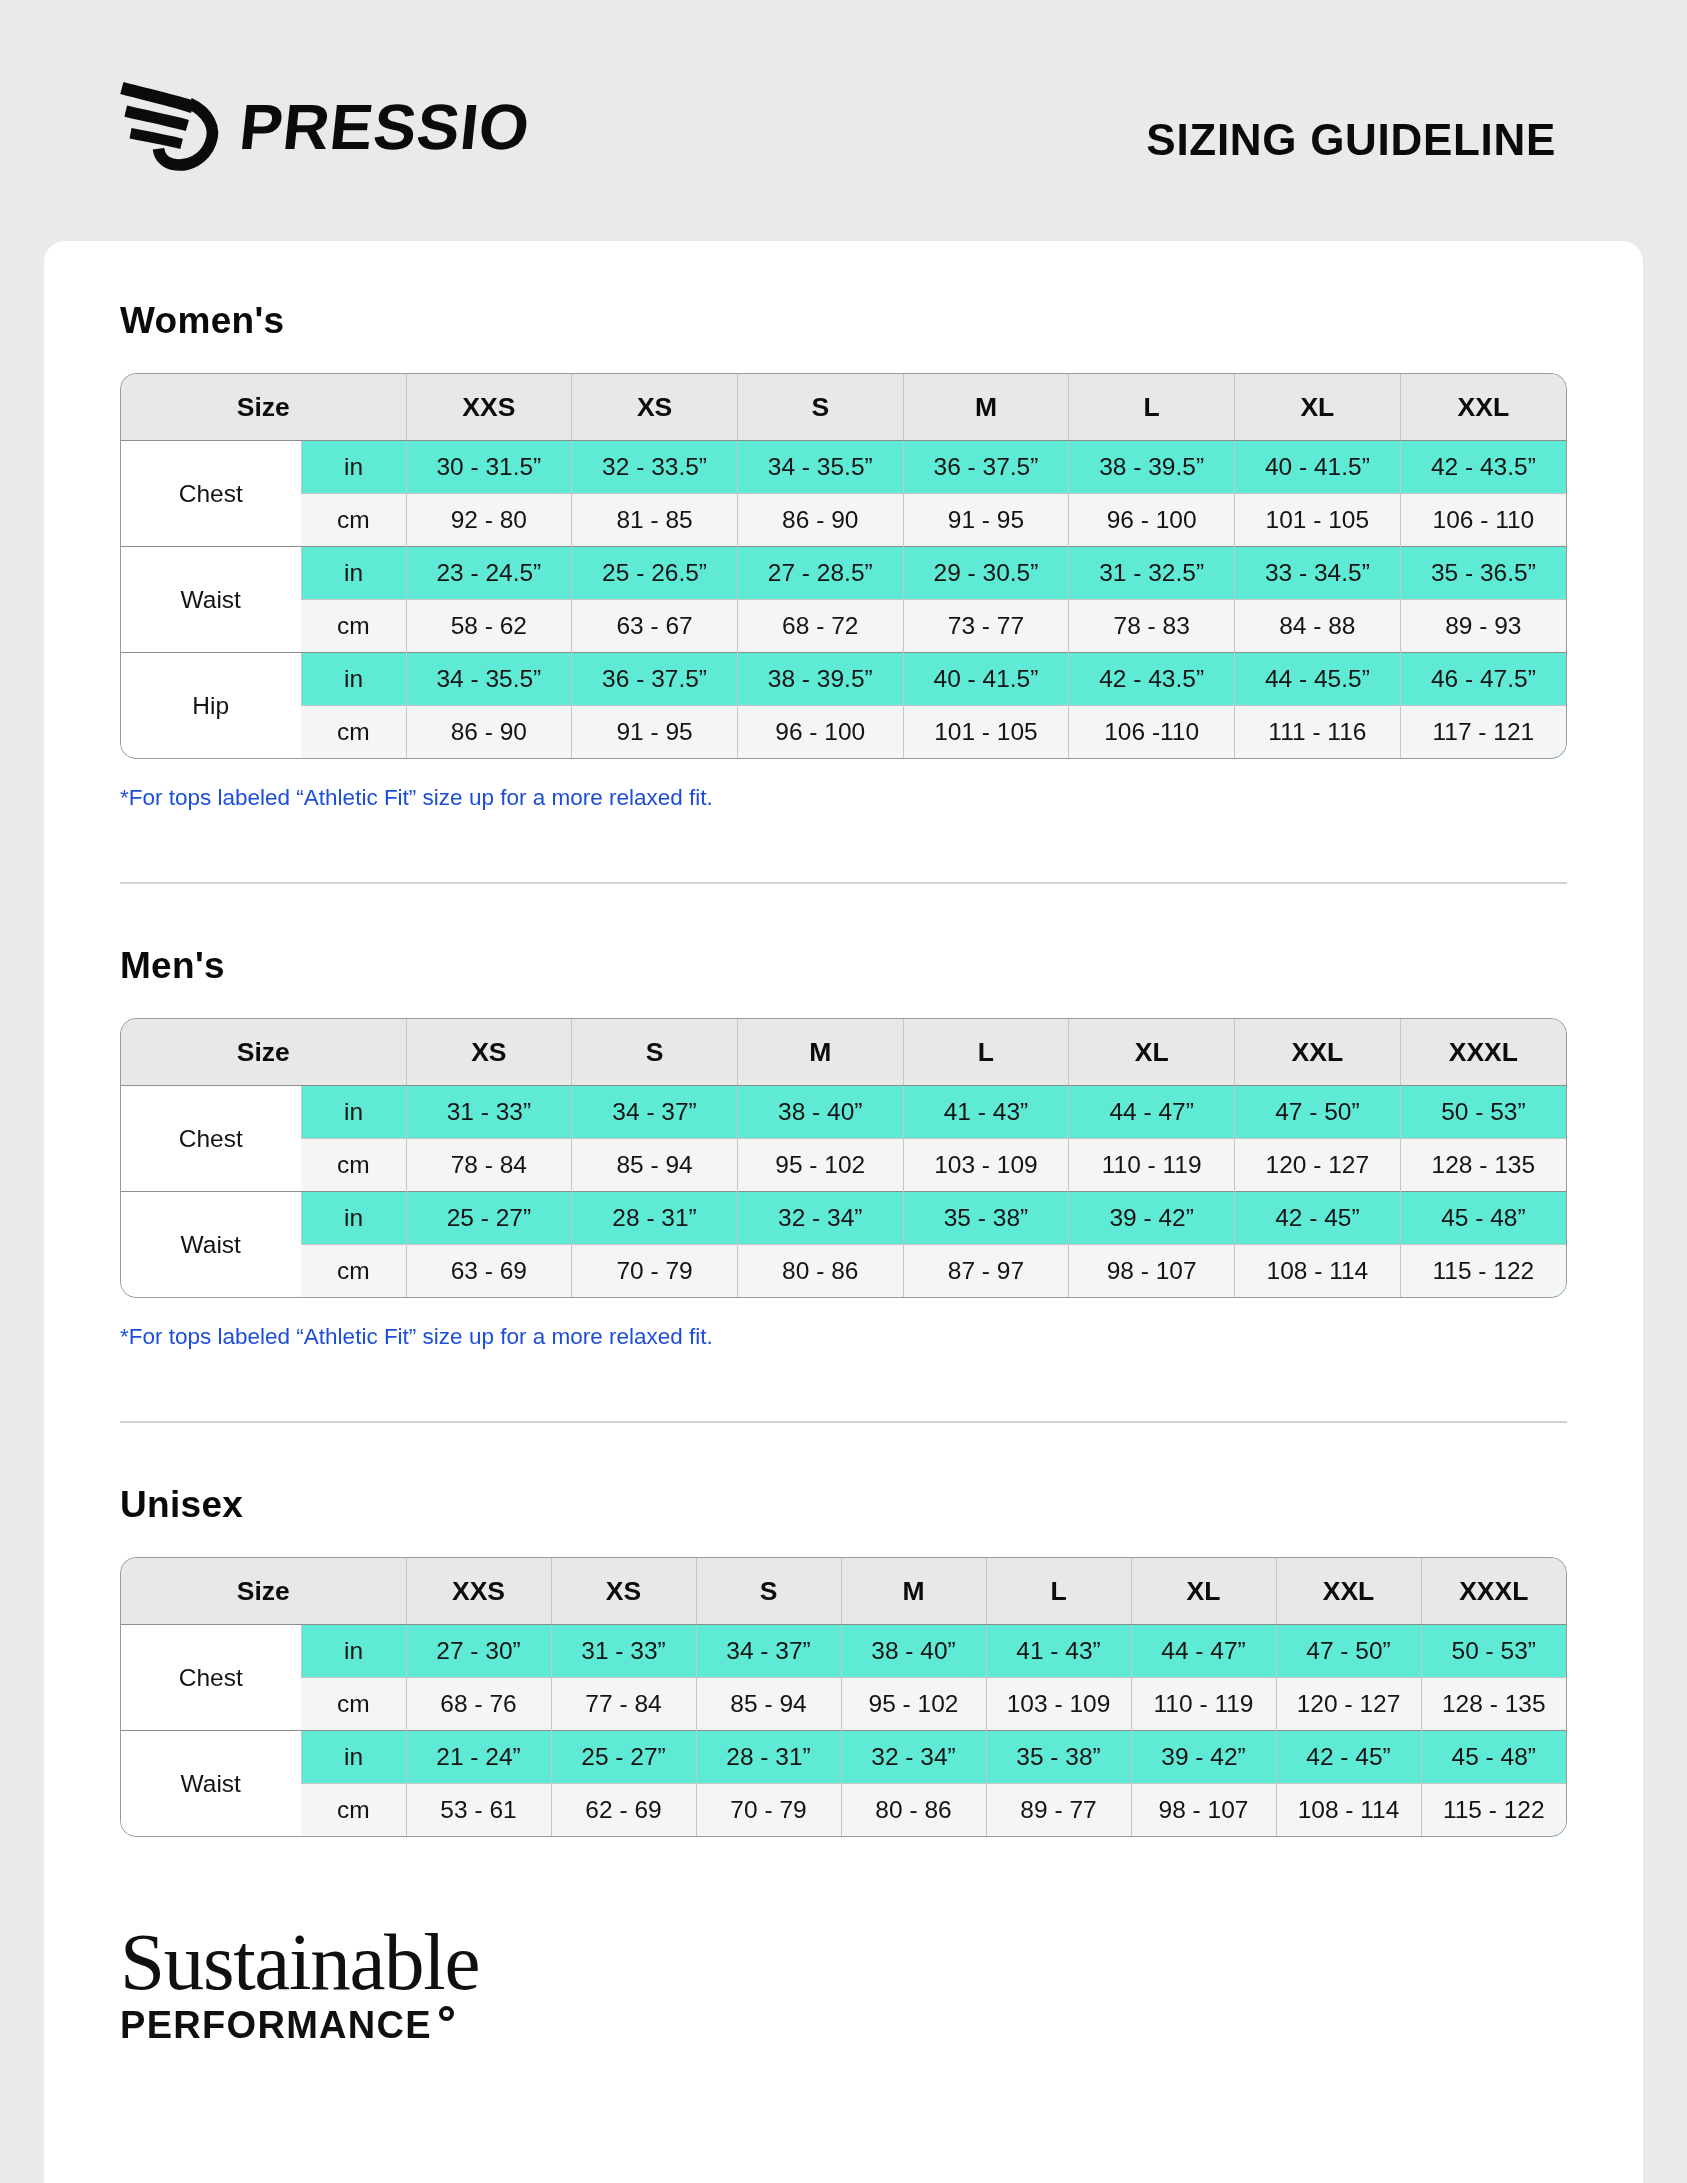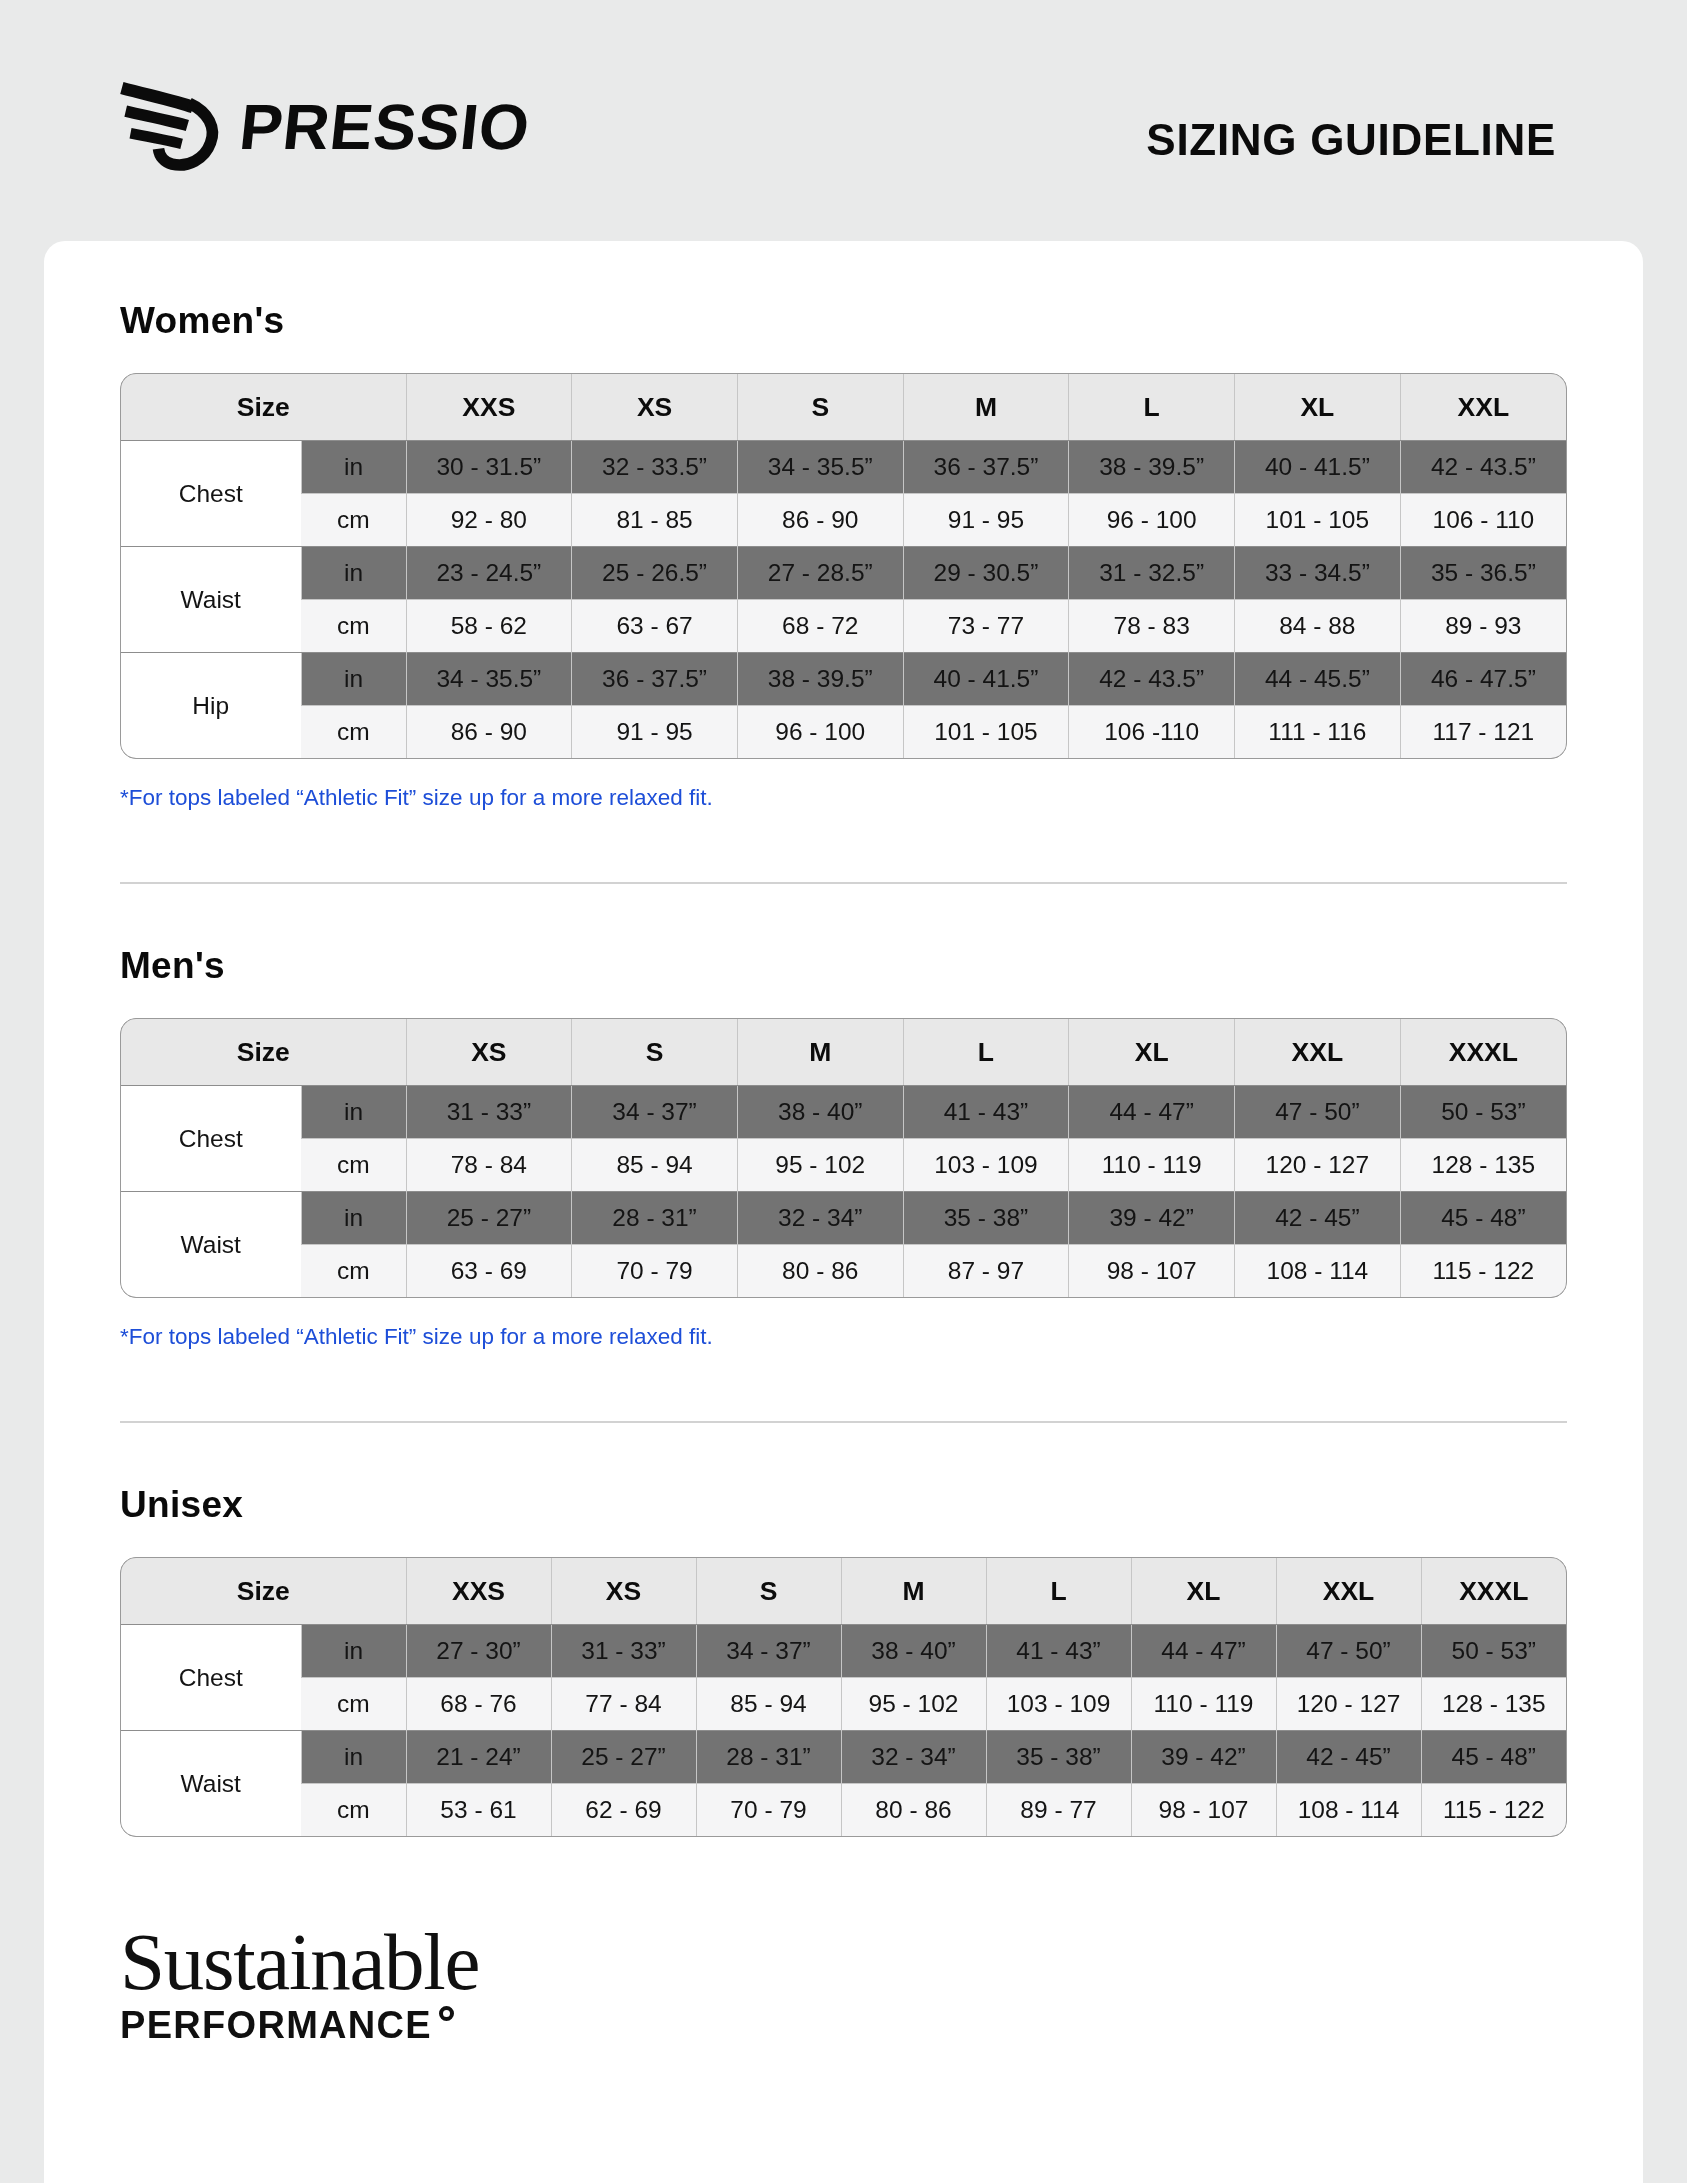--- a/index.html
+++ b/index.html
@@ -34,21 +34,21 @@
     padding:61px 76px 66px 76px;
   }
   .section-title{
     font-size:37px;font-weight:bold;color:#0a0a0a;
     margin:0 0 34px 0;line-height:1;letter-spacing:0.3px;
   }
   .table-wrap{
     border:1.3px solid #9a9a9a;
     border-radius:16px;
     overflow:hidden;
-    background:#737373;
+    background:#5eead4;
   }
   .size-table{width:100%;border-collapse:collapse;table-layout:fixed;}
   .size-table .col-measure{width:180px;}
   .size-table .col-unit{width:105px;}
   .size-table th,.size-table td{
     border-left:0.7px solid #c6c6c6;
     text-align:center;vertical-align:middle;
     padding:0 4px;overflow:hidden;
   }
   .size-table tr > *:first-child{border-left:none;}

